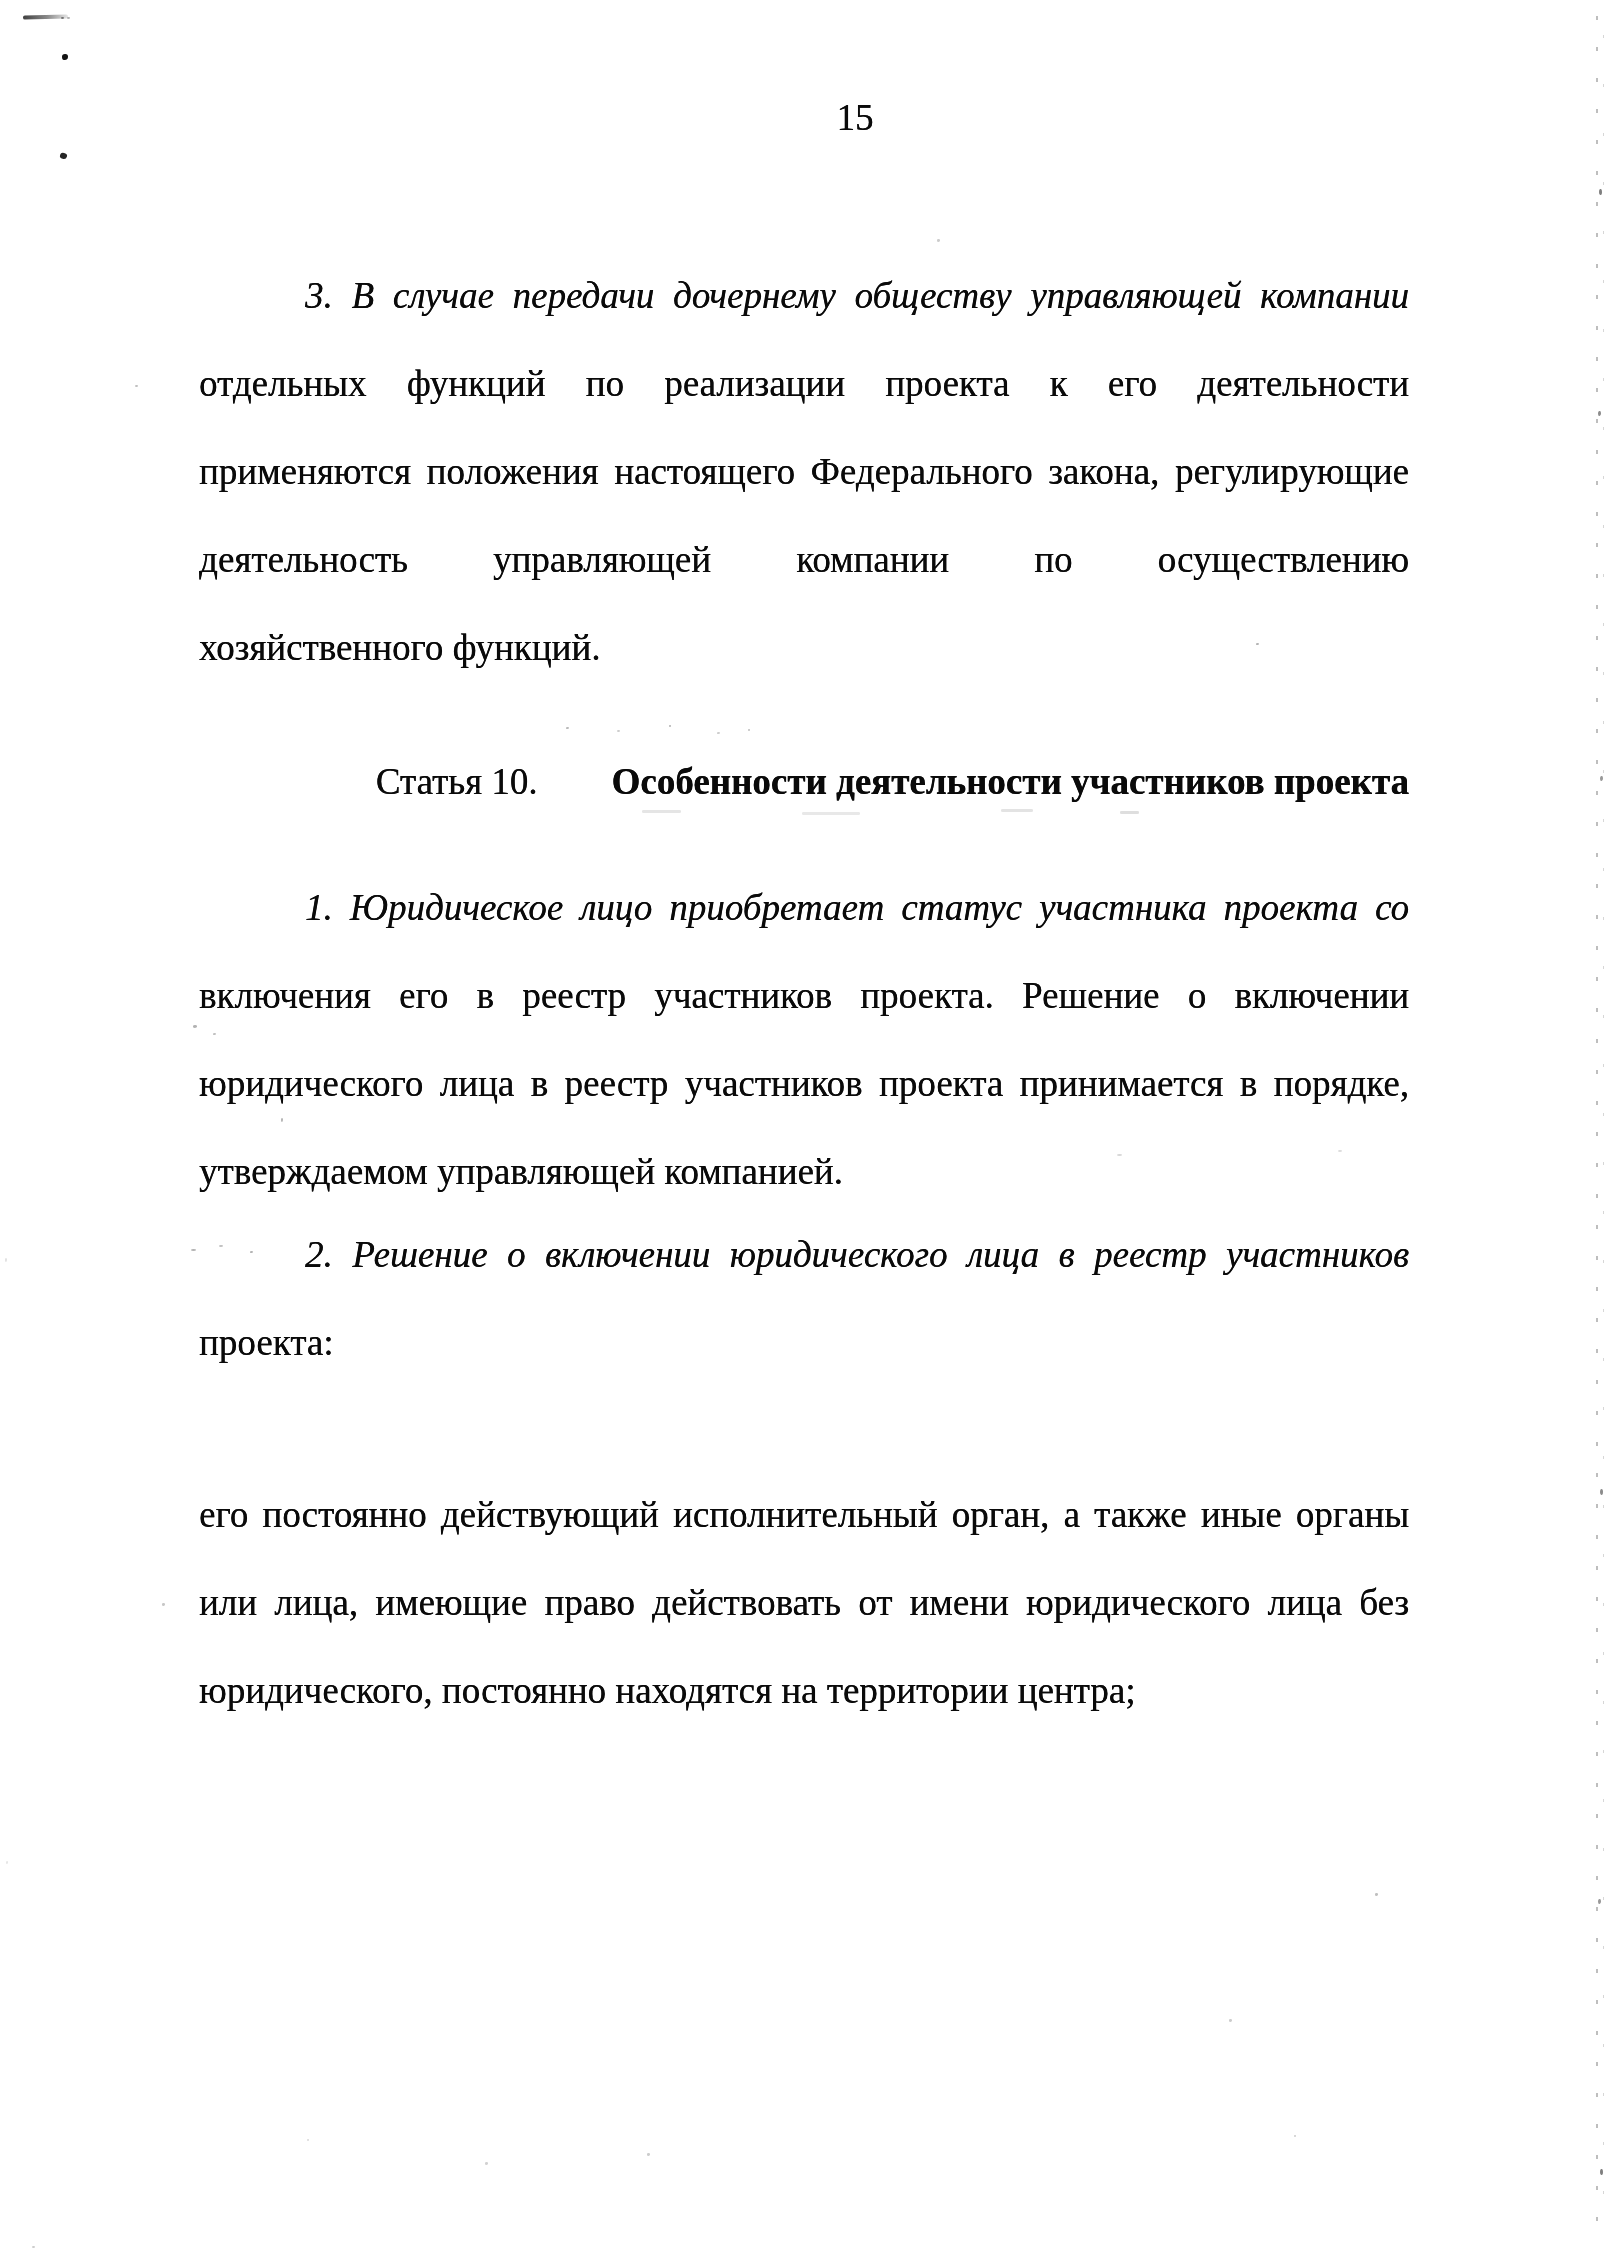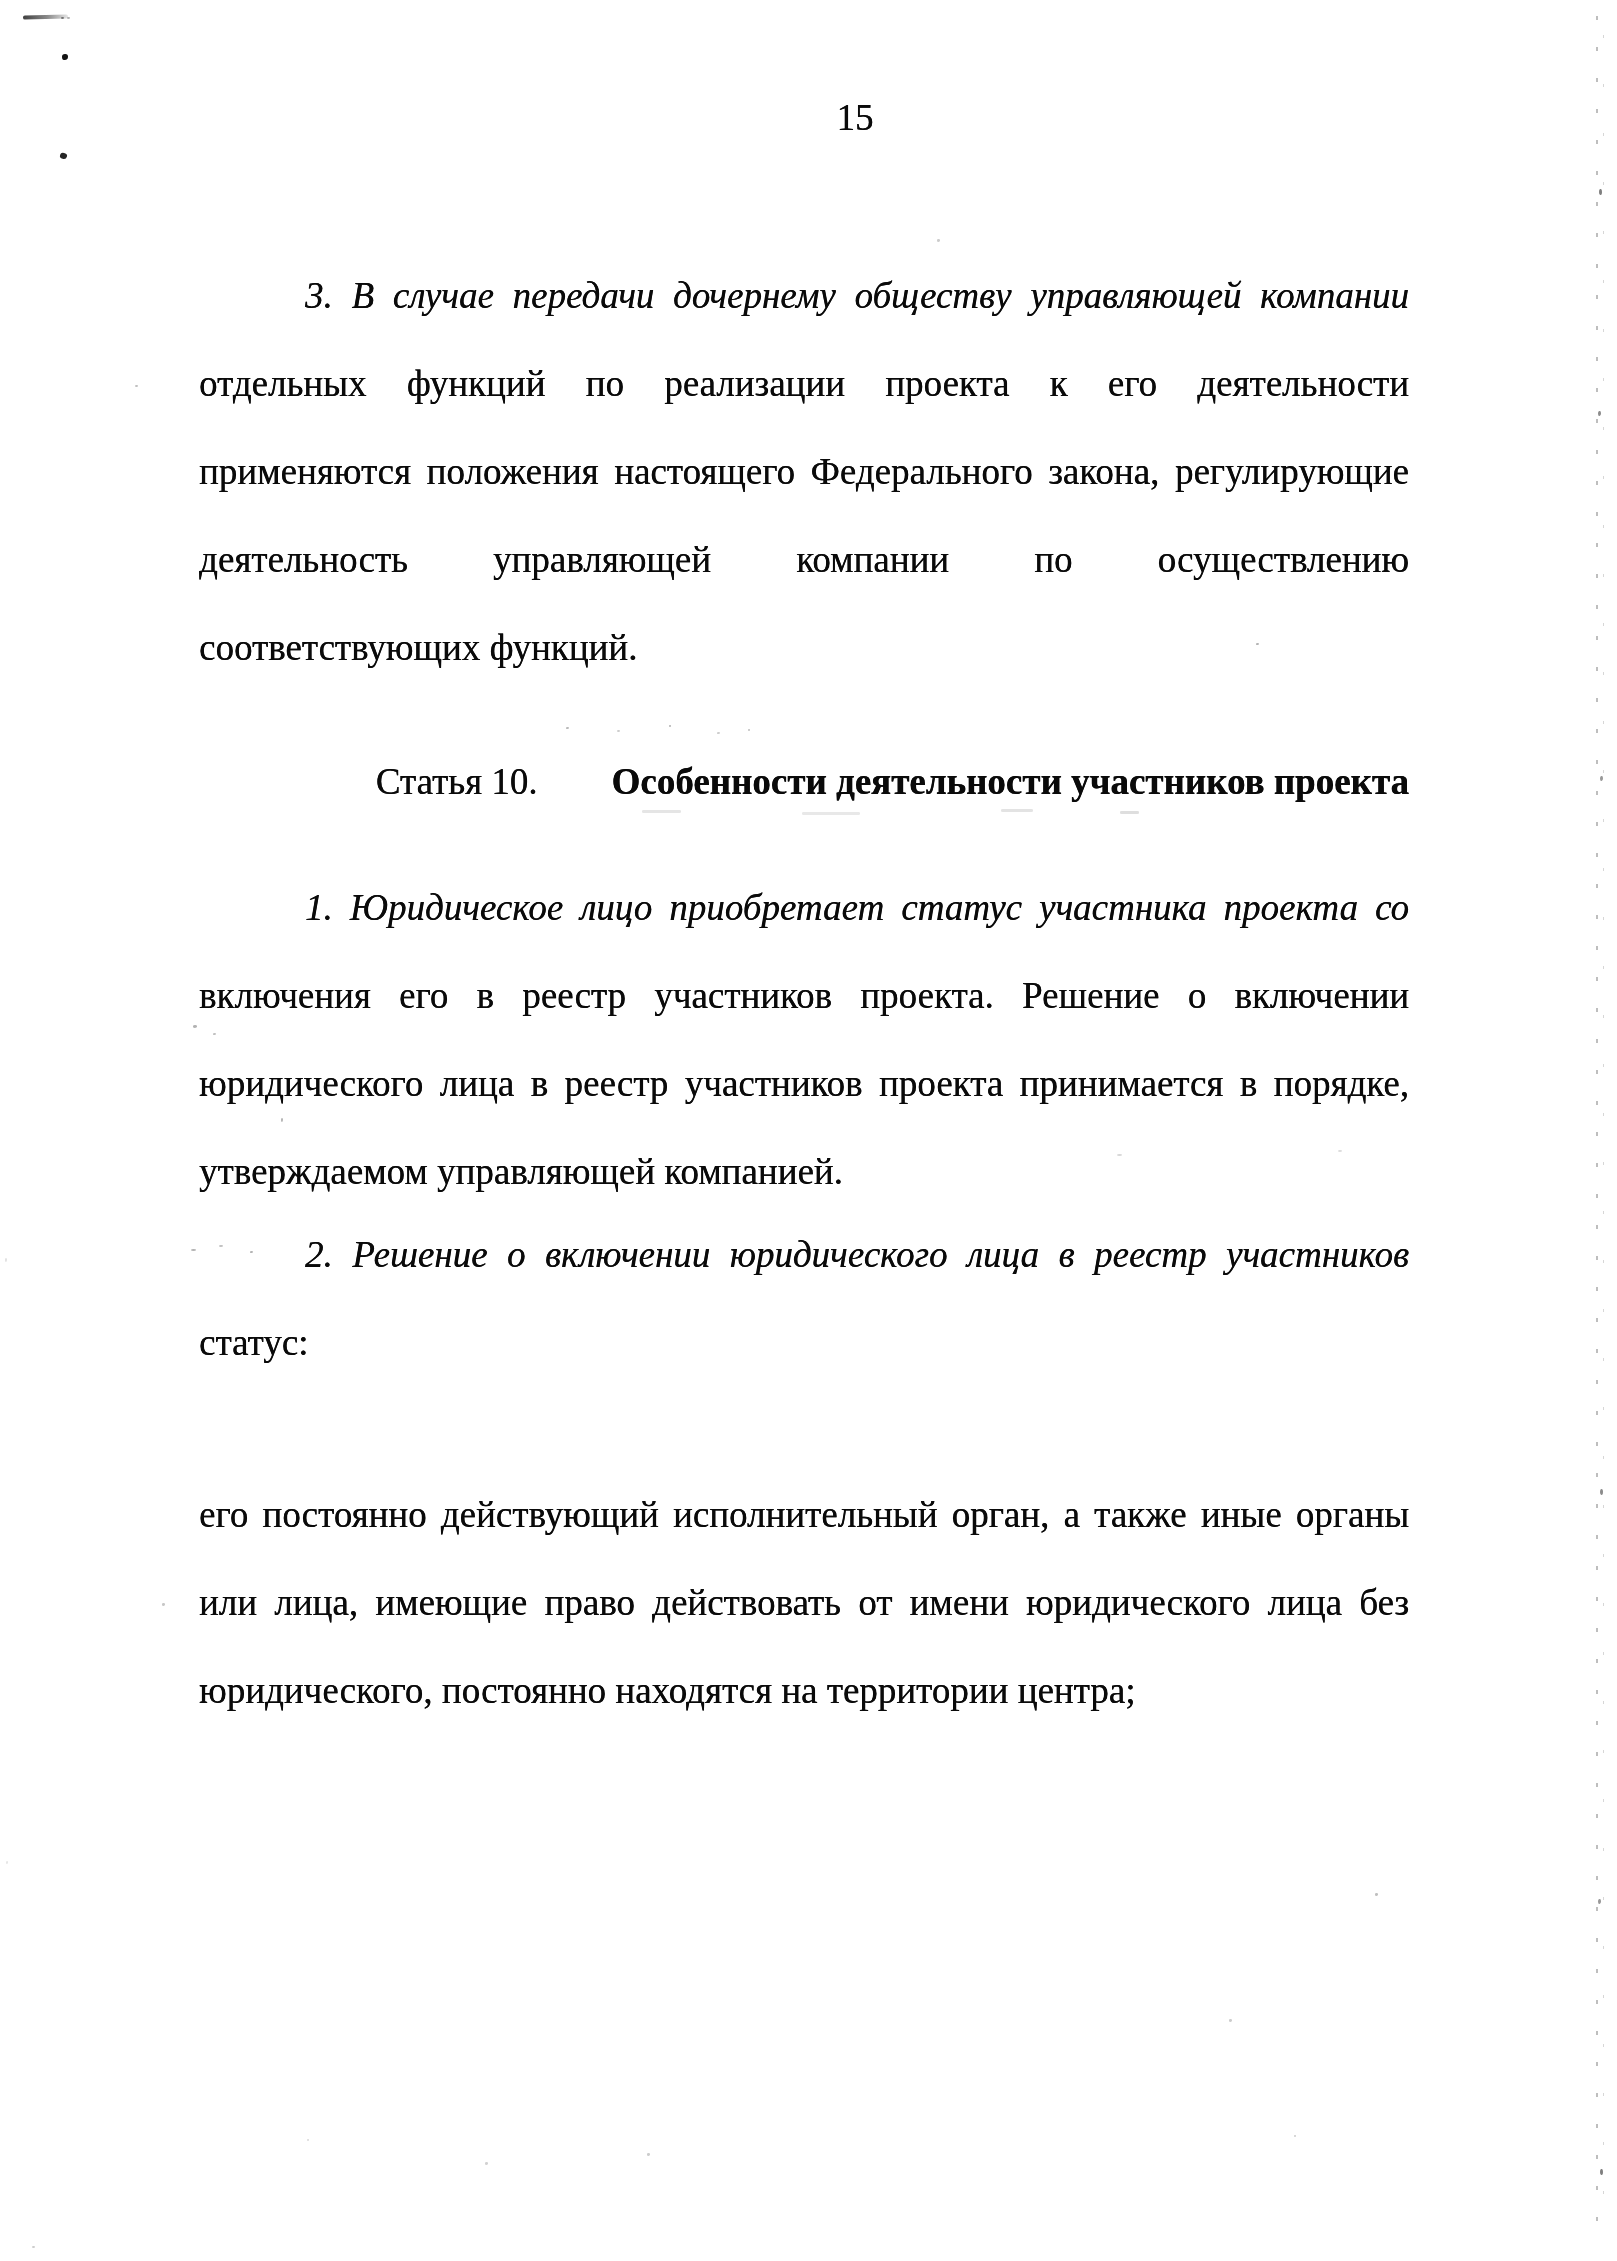--- a/index.html
+++ b/index.html
@@ -93,37 +93,37 @@
 
 <div class="page">
 
   <div class="page-number">15</div>
 
   <div class="block" style="top:252px">
     <div class="ln j ind">3. В случае передачи дочернему обществу управляющей компании</div>
     <div class="ln j">отдельных функций по реализации проекта к его деятельности</div>
     <div class="ln j">применяются положения настоящего Федерального закона, регулирующие</div>
     <div class="ln j">деятельность управляющей компании по осуществлению</div>
-    <div class="ln">соответствующих функций.</div>
+    <div class="ln">хозяйственного функций.</div>
   </div>
 
   <div class="block heading" style="top:738px">
     <div class="ln"><span class="h-label">Статья 10.</span><span class="h-title">Особенности деятельности участников проекта</span></div>
   </div>
 
   <div class="block" style="top:864px">
     <div class="ln j ind">1. Юридическое лицо приобретает статус участника проекта со дня</div>
     <div class="ln j">включения его в реестр участников проекта. Решение о включении</div>
     <div class="ln j">юридического лица в реестр участников проекта принимается в порядке,</div>
     <div class="ln">утверждаемом управляющей компанией.</div>
   </div>
 
   <div class="block" style="top:1211px">
     <div class="ln j ind">2. Решение о включении юридического лица в реестр участников</div>
-    <div class="ln">статус:</div>
+    <div class="ln">проекта:</div>
   </div>
 
   <div class="block" style="top:1471px">
     <div class="ln j">его постоянно действующий исполнительный орган, а также иные органы</div>
     <div class="ln j">или лица, имеющие право действовать от имени юридического лица без</div>
     <div class="ln">юридического, постоянно находятся на территории центра;</div>
   </div>
 
   <div class="smudge"></div>
   <i class="spk" style="left:61px;top:16.7px;width:3.2px;height:2.6px;opacity:.45"></i>

